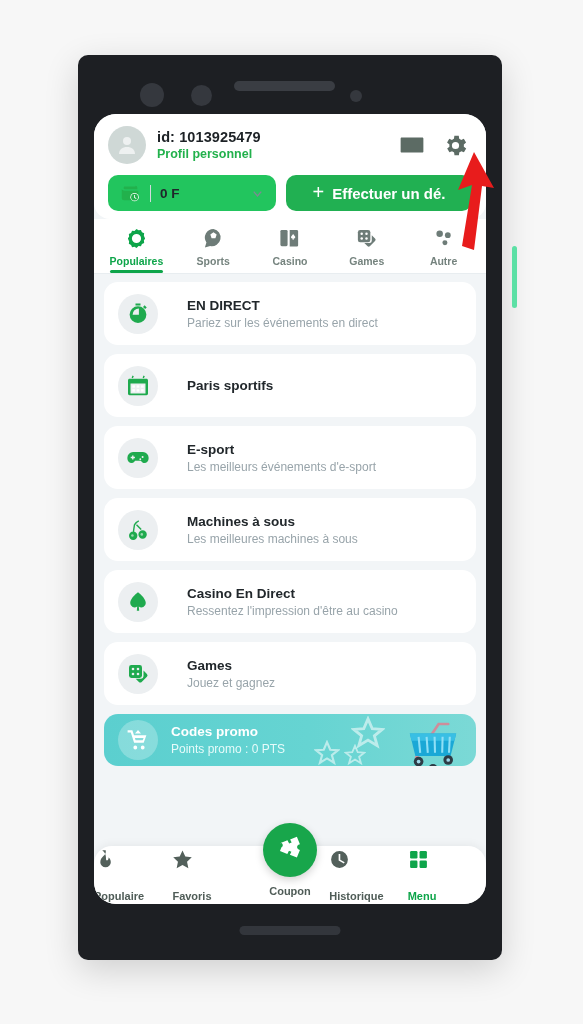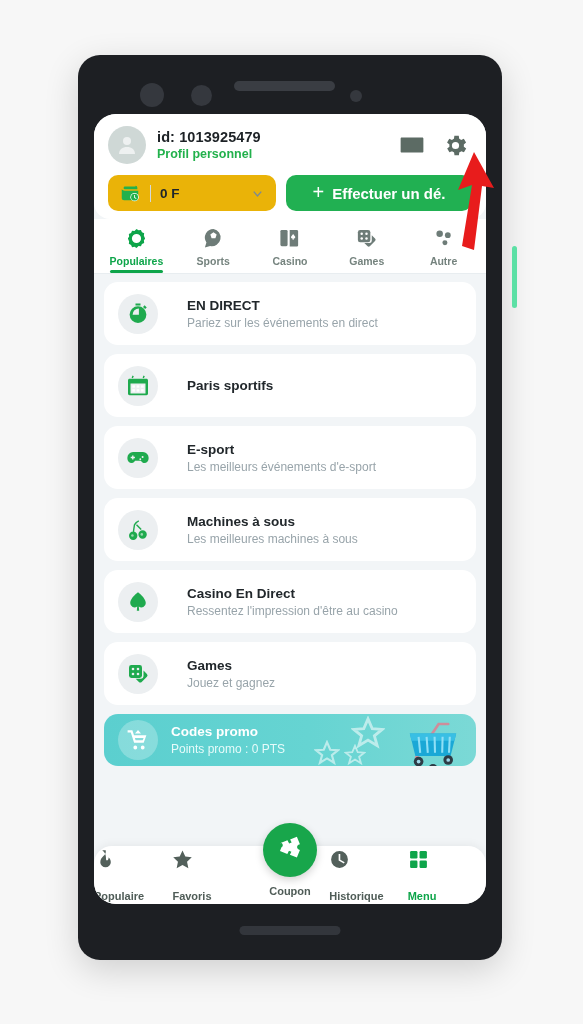--- a/index.html
+++ b/index.html
@@ -9,21 +9,21 @@
     font-family: "Liberation Sans", sans-serif;
     overflow: hidden;
   }
   .stage { position: relative; width: 583px; height: 1024px; }
 
   
   .phone {
     position: absolute; left: 78px; top: 55px;
     width: 424px; height: 905px;
     background: #1d1f23;
-    border-radius: 22px;
+    border-radius: 10px;
     box-shadow: 0 10px 34px rgba(0,0,0,.16);
   }
   .cam { position: absolute; background: #35383e; border-radius: 50%; }
   .cam.a { width: 24px; height: 24px; left: 62px; top: 28px; }
   .cam.b { width: 21px; height: 21px; left: 113px; top: 30px; }
   .cam.c { width: 12px; height: 12px; left: 272px; top: 35px; }
   .speaker {
     position: absolute; left: 156px; top: 26px;
     width: 101px; height: 10px; background: #3a3d43; border-radius: 6px;
   }
@@ -60,21 +60,21 @@
   .pinfo { flex: 1; min-width: 0; }
   .pid { font-size: 14.5px; font-weight: bold; color: #1d2226; letter-spacing: .1px; }
   .psub { font-size: 12.5px; font-weight: bold; color: #22b14c; margin-top: 2px; }
   .hicons { display: flex; align-items: center; gap: 17px; flex: none; padding-right: 3px; }
   .hicons svg { fill: #5c6b64; display: block; }
   .env { width: 26px; height: 26px; }
   .gear { width: 27px; height: 27px; }
 
   .brow { display: flex; align-items: center; gap: 10px; margin-top: 11px; }
   .balance {
-    flex: 1; height: 36px; background: #eab308; border-radius: 10px;
+    flex: 1; height: 36px; background: #22c55e; border-radius: 10px;
     display: flex; align-items: center; padding: 0 11px; gap: 9px; min-width: 0;
   }
   .wallet { width: 22px; height: 22px; flex: none; }
   .bsep { width: 1px; height: 17px; background: #d2d9dd; flex: none; }
   .bval { font-size: 13.5px; font-weight: bold; color: #20262b; flex: 1; }
   .chev { width: 15px; height: 15px; stroke: #7d8a92; stroke-width: 2.2; fill: none; flex: none; }
   .deposit {
     flex: none; width: 186px; height: 36px; background: #21b052; border-radius: 10px;
     display: flex; align-items: center; justify-content: center; gap: 8px;
     color: #fff; overflow: hidden;

